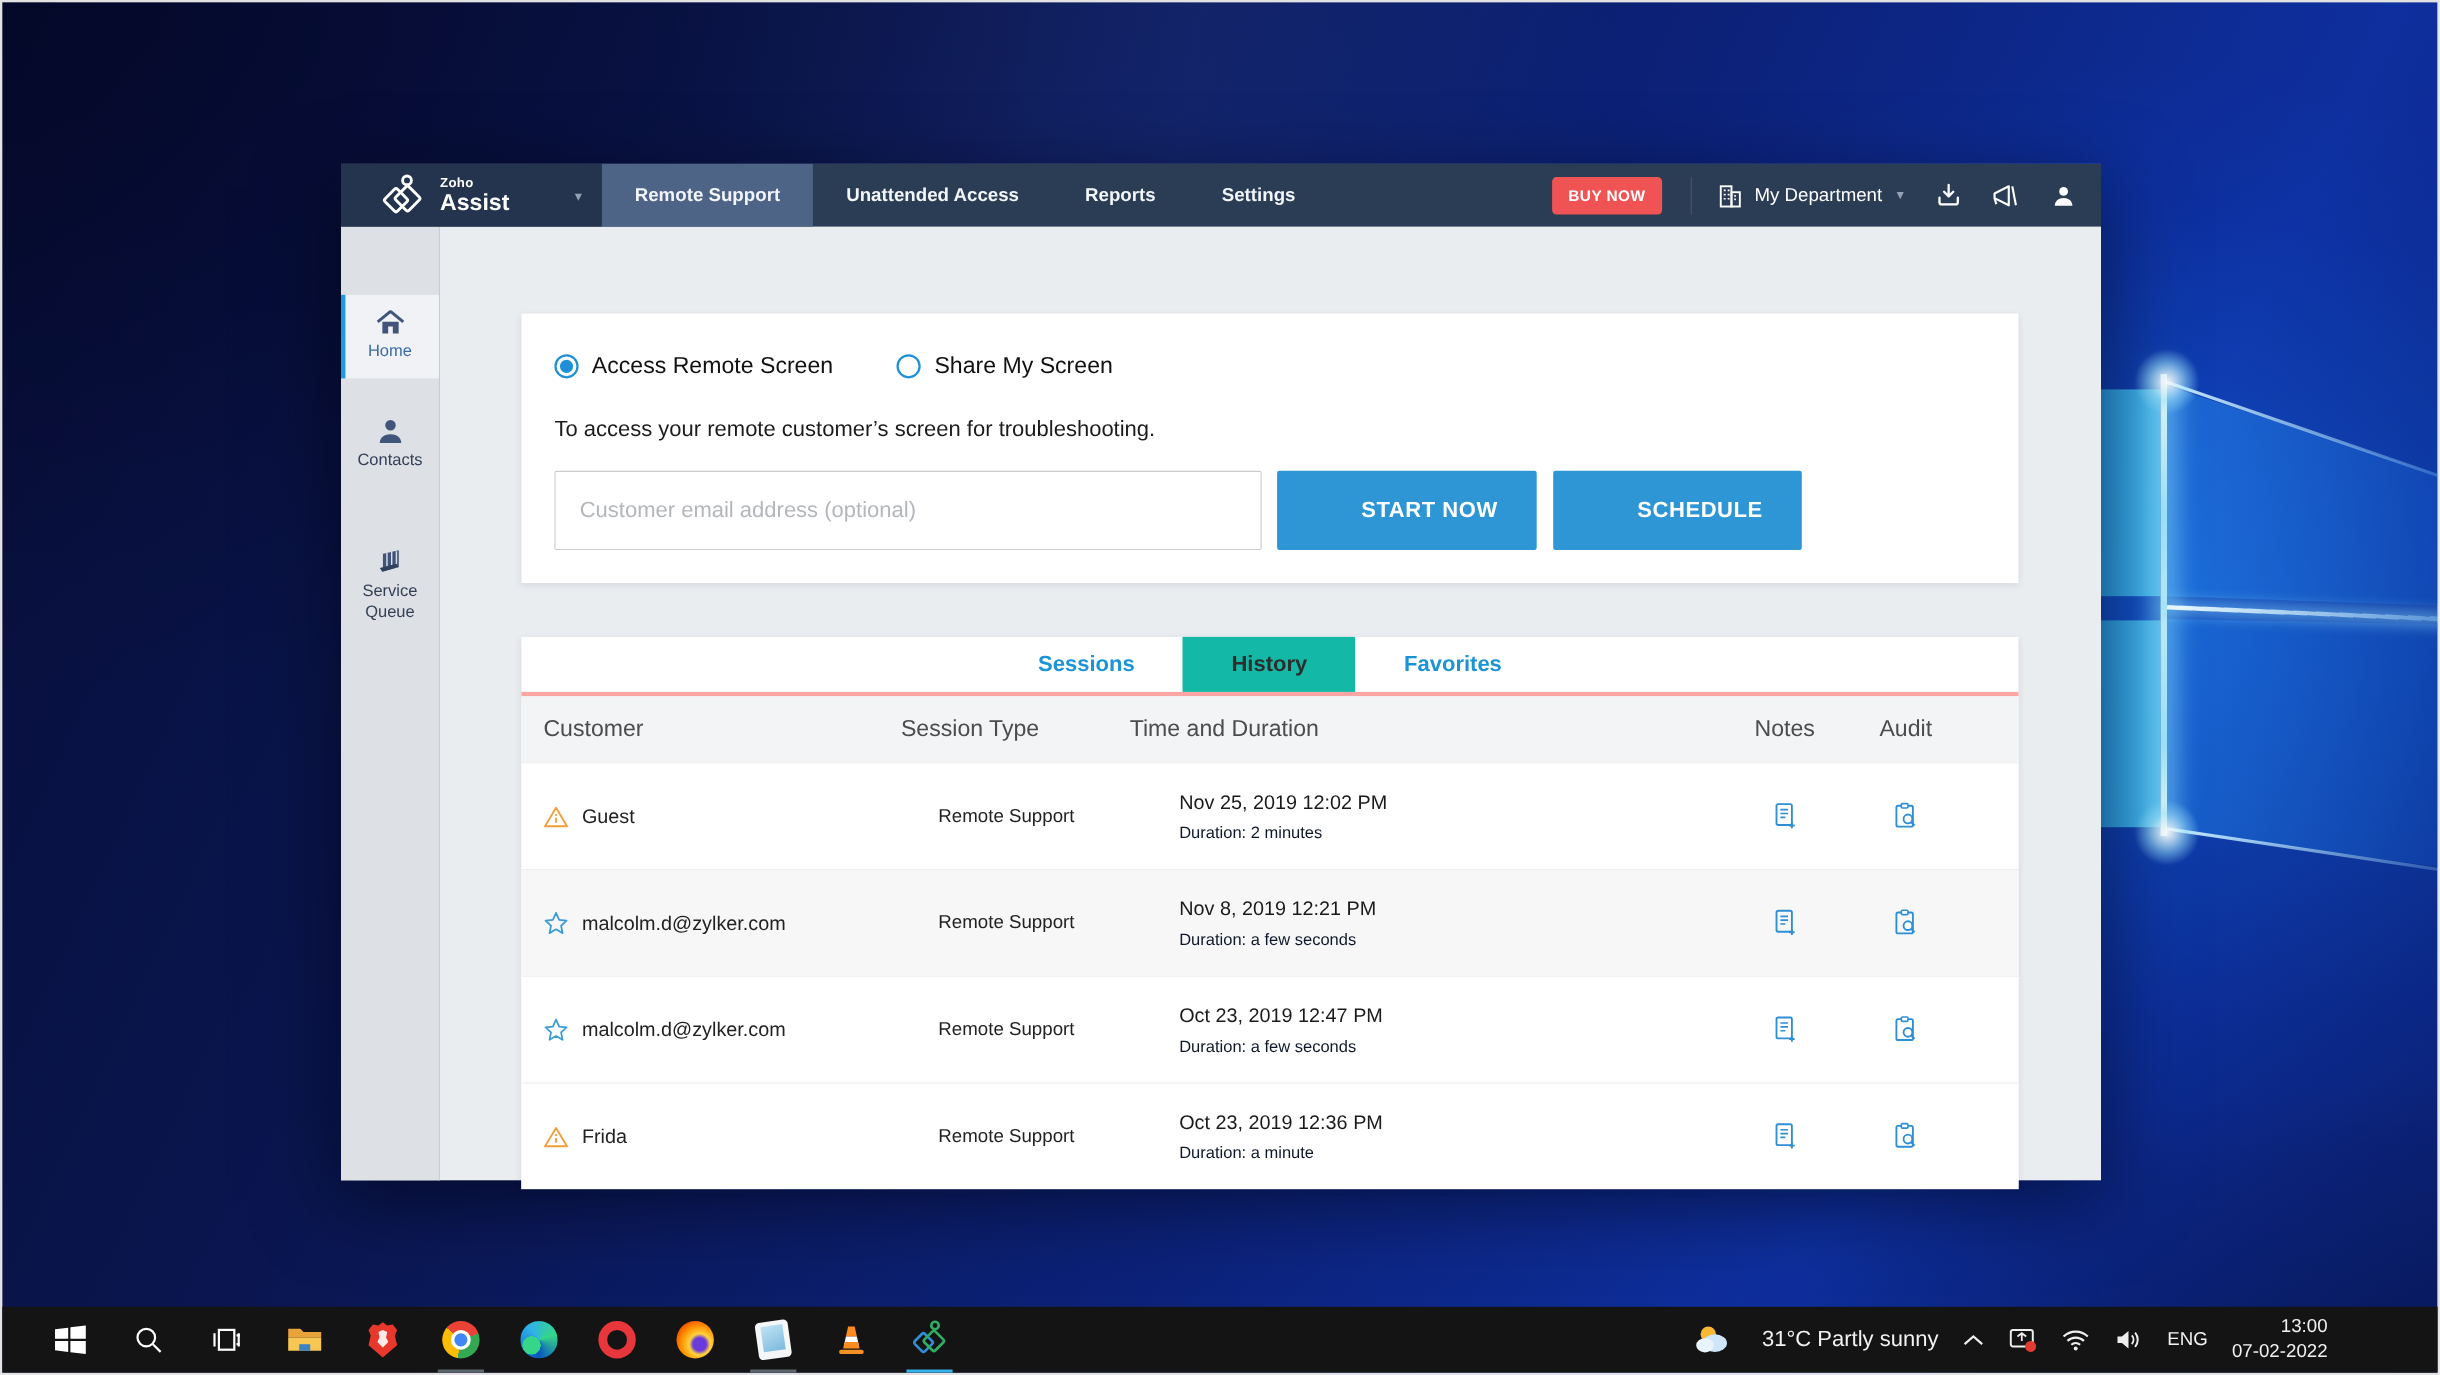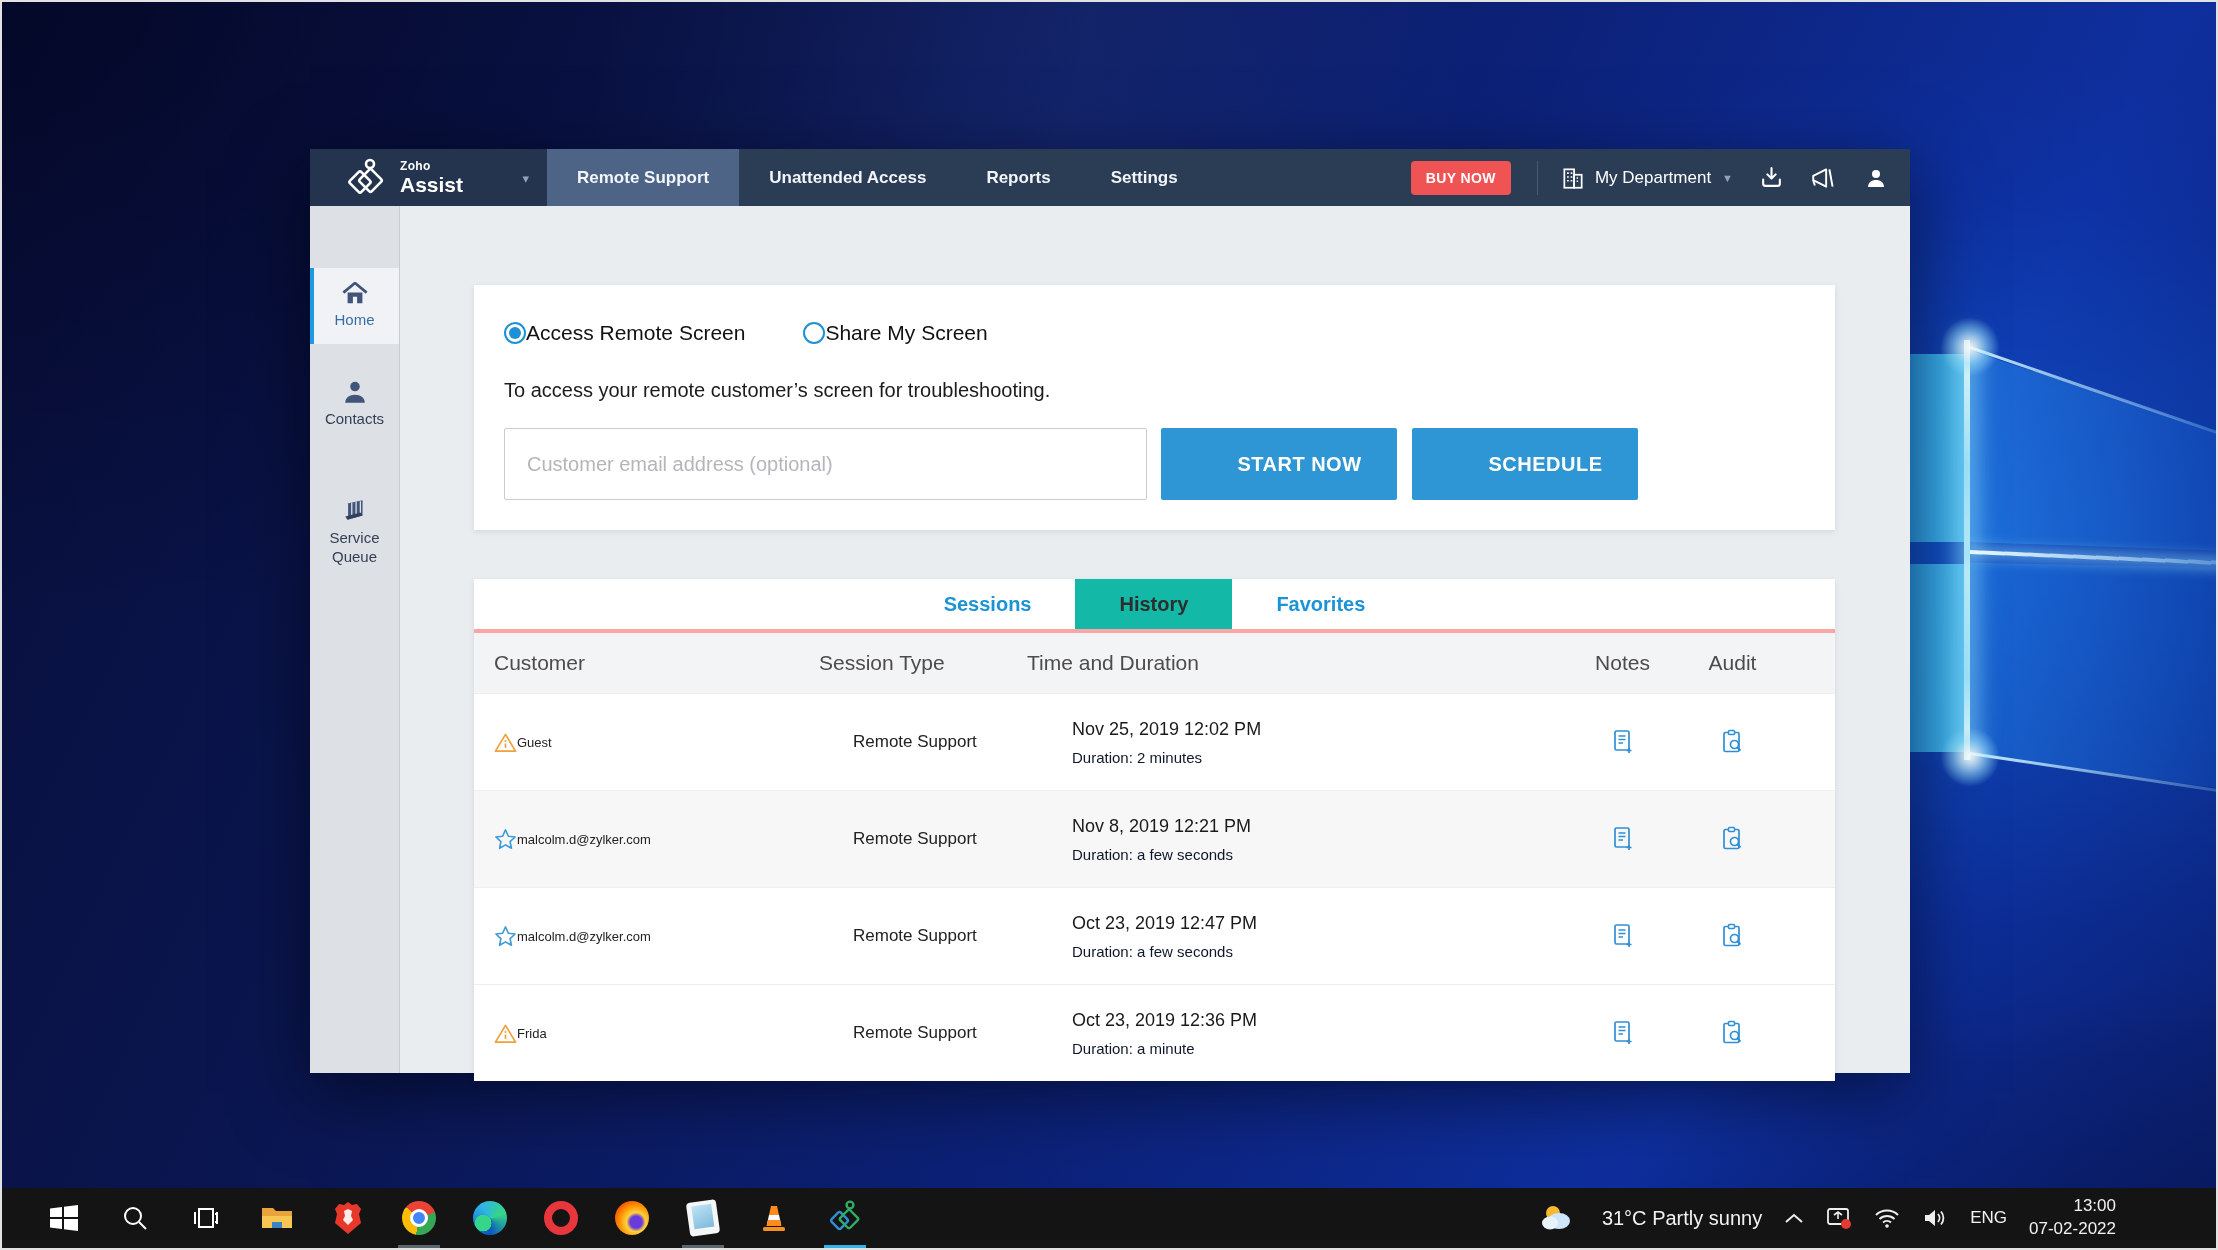--- a/index.html
+++ b/index.html
@@ -70,21 +70,21 @@
   .side-item.active { background:#f1f2f5; color:#3a6ba6; }
   .side-item.active::before { content:""; position:absolute; left:0; top:0; bottom:0; width:4px; background:#1e9be0; }
   .side-item.home { margin-top:62px; height:76px; }
   .side-item.contacts { margin-top:22px; }
   .side-item.queue { margin-top:40px; }
 
   .content { position:relative; flex:1; }
   .card { position:absolute; left:74px; width:1361px; background:#fff; box-shadow:0 2px 6px rgba(20,30,60,.10); }
   .card1 { top:79px; height:245px; padding:36px 30px 0 30px; }
   .radio-row { display:flex; align-items:center; gap:58px; }
-  .radio-opt { display:flex; align-items:center; cursor:pointer; }
+  .radio-opt { display:flex; align-items:center; gap:12px; cursor:pointer; }
   .radio-circ { width:22px; height:22px; border-radius:50%; border:2px solid #1e90d8; position:relative; background:#fff; }
   .radio-circ.sel::after { content:""; position:absolute; inset:3px; border-radius:50%; background:#1e90d8; }
   .radio-lbl { font-size:21px; color:#111; }
   .card1-desc { margin-top:34px; font-size:20px; color:#1b1b1b; }
   .start-row { display:flex; margin-top:26px; align-items:stretch; }
   .email-input { width:643px; height:72px; border:1px solid #ccc; border-radius:2px; padding:0 22px;
     font-size:20px; color:#333; font-family:"Liberation Sans",sans-serif; background:#fff; }
   .email-input::placeholder { color:#b3b6bb; }
   .btn { border:none; color:#fff; background:#2e96d5; font-size:20px; font-weight:bold; letter-spacing:.5px;
     cursor:pointer; border-radius:2px;padding-left:41px; }
@@ -94,21 +94,21 @@
   .card2 { top:373px; height:502px; }
   .tabs-bar { height:54px; display:flex; justify-content:center; align-items:stretch; border-bottom:4px solid #fca5a5; }
   .tab { display:flex; align-items:center; justify-content:center; font-size:20px; cursor:pointer; padding:0 44px; color:#1b93d7; font-weight:bold; }
   .tab.active { background:#14b8a6; color:#2d2d2d; }
   .grid-head, .grid-row { display:grid; grid-template-columns:325px 208px 538px 115px 105px; padding:0 50px 0 20px; align-items:center; }
   .grid-head { height:60px; background:#f3f4f6; color:#4c4c4c; font-size:21px; }
   .h-notes,.h-audit { text-align:center; }
   .grid-row { height:97px; border-top:1px solid #eeeeef; background:#fff; }
   .grid-row.alt { background:#f7f7f8; }
   .grid-row:first-of-type { border-top:none; }
-  .cell-cust { display:flex; align-items:center; font-size:13px; color:#222; }
+  .cell-cust { display:flex; align-items:center; gap:12px; font-size:18px; color:#222; }
   .cell-type { font-size:17px; color:#222; padding-left:34px; }
   .cell-time { padding-left:45px; }
   .time-main { font-size:18px; color:#1a1a1a; }
   .time-dur { font-size:15px; color:#0f172a; margin-top:9px; }
   .cell-ic { display:flex; justify-content:center; cursor:pointer; }
 
   
   .taskbar { position:absolute; left:0; bottom:0; width:2218px; height:60px; background:#141414;
     display:flex; align-items:center; }
   .tb-apps { display:flex; align-items:center; gap:23px; padding-left:38px; }

